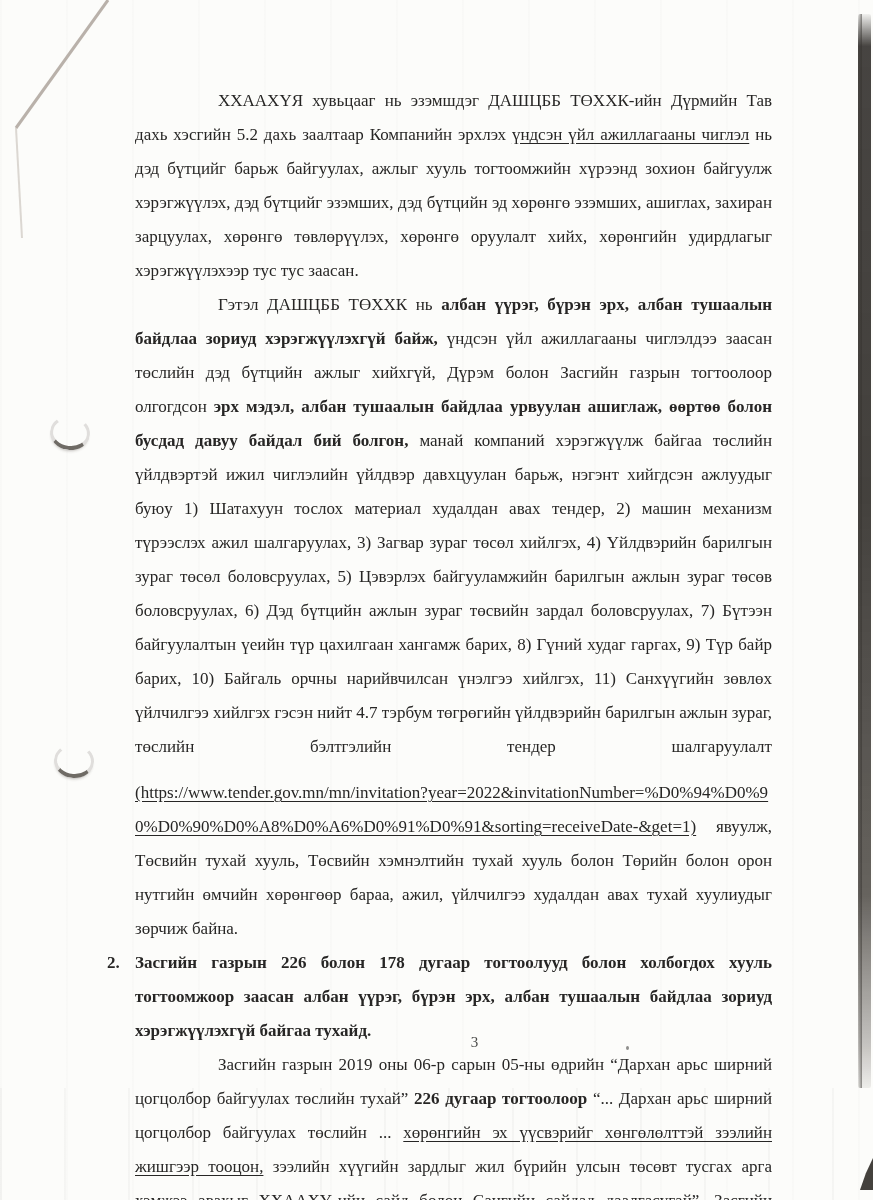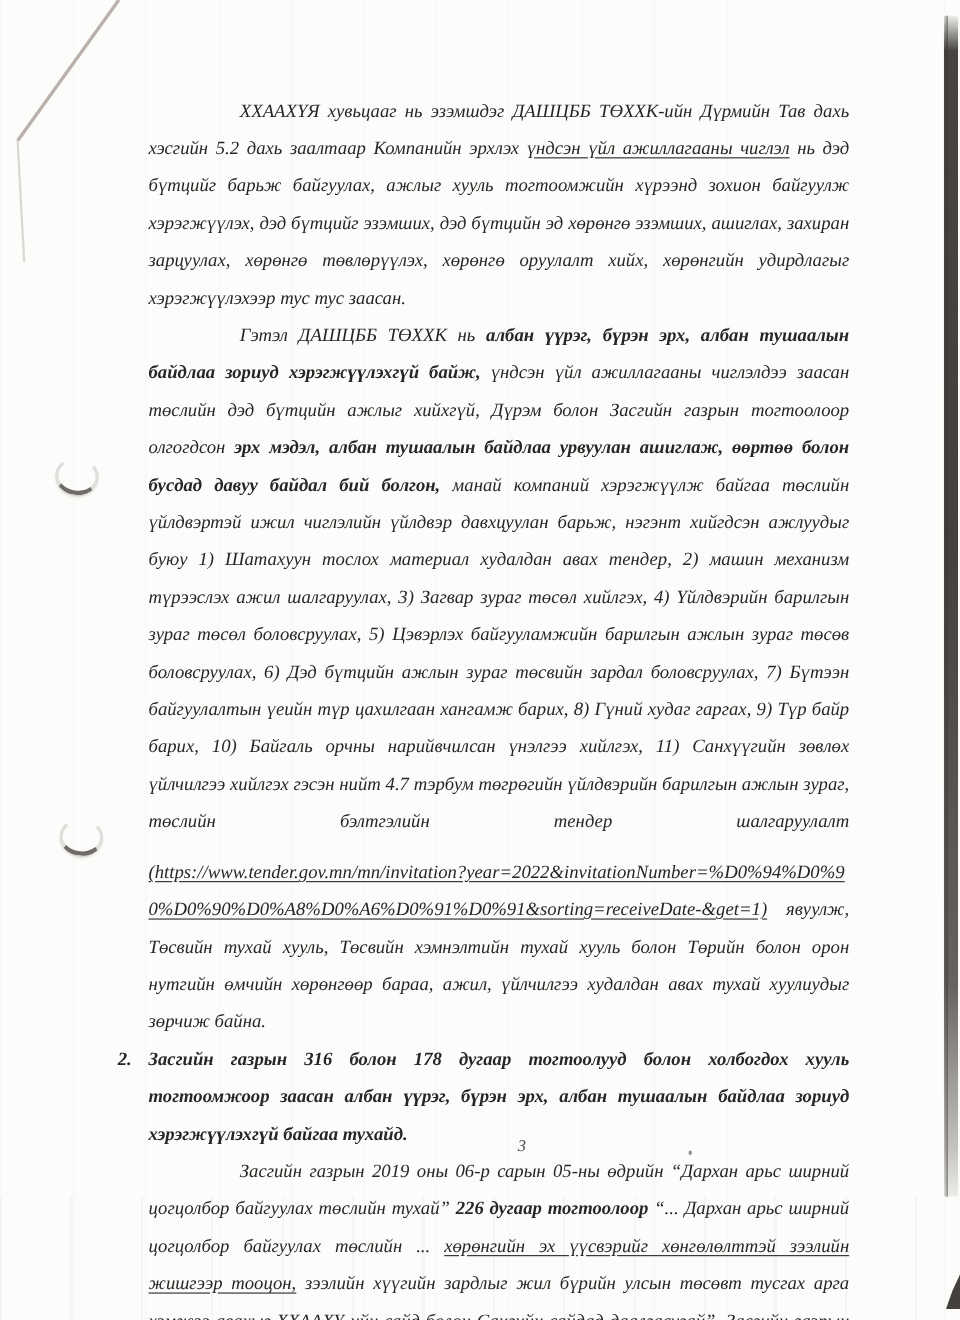--- a/index.html
+++ b/index.html
@@ -3,21 +3,21 @@
 <meta charset="utf-8">
 <style>
   html,body{margin:0;padding:0;}
   body{
     width:873px;height:1200px;
     font-family:"Liberation Serif","DejaVu Serif",serif;
     background:#fbfbf9;
   }
   .page{
     position:relative;width:873px;height:1200px;
-    background:#fcfcfa;overflow:hidden;color:#272625;font-style:italic;
+    background:#fcfcfa;overflow:hidden;color:#272625;
   }
   
   .page::before{
     content:"";position:absolute;inset:0;pointer-events:none;
     background:repeating-linear-gradient(to right,
       rgba(90,90,88,.018) 0 2px, rgba(0,0,0,0) 2px 66px);
   }
   .content{
     position:absolute;left:135px;top:84px;width:637px;
     font-size:17px;line-height:34px;text-align:justify;
@@ -95,21 +95,21 @@
   <div class="speck"></div>
 
   <div class="content">
 
     <p class="indent"><span>ХХААХҮЯ хувьцааг нь эзэмшдэг ДАШЦББ ТӨХХК-ийн Дүрмийн Тав дахь хэсгийн 5.2 дахь заалтаар Компанийн эрхлэх </span><span class="u">үндсэн үйл ажиллагааны чиглэл</span><span> нь дэд бүтцийг барьж байгуулах, ажлыг хууль тогтоомжийн хүрээнд зохион байгуулж хэрэгжүүлэх, дэд бүтцийг эзэмших, дэд бүтцийн эд хөрөнгө эзэмших, ашиглах, захиран зарцуулах, хөрөнгө төвлөрүүлэх, хөрөнгө оруулалт хийх, хөрөнгийн удирдлагыг хэрэгжүүлэхээр тус тус заасан.</span></p>
 
     <p class="indent"><span>Гэтэл ДАШЦББ ТӨХХК нь </span><span class="b">албан үүрэг, бүрэн эрх, албан тушаалын байдлаа зориуд хэрэгжүүлэхгүй байж,</span><span> үндсэн үйл ажиллагааны чиглэлдээ заасан төслийн дэд бүтцийн ажлыг хийхгүй, Дүрэм болон Засгийн газрын тогтоолоор олгогдсон </span><span class="b">эрх мэдэл, албан тушаалын байдлаа урвуулан ашиглаж, өөртөө болон бусдад давуу байдал бий болгон,</span><span> манай компаний хэрэгжүүлж байгаа төслийн үйлдвэртэй ижил чиглэлийн үйлдвэр давхцуулан барьж, нэгэнт хийгдсэн ажлуудыг буюу 1) Шатахуун тослох материал худалдан авах тендер, 2) машин механизм түрээслэх ажил шалгаруулах, 3) Загвар зураг төсөл хийлгэх, 4) Үйлдвэрийн барилгын зураг төсөл боловсруулах, 5) Цэвэрлэх байгууламжийн барилгын ажлын зураг төсөв боловсруулах, 6) Дэд бүтцийн ажлын зураг төсвийн зардал боловсруулах, 7) Бүтээн байгуулалтын үеийн түр цахилгаан хангамж барих, 8) Гүний худаг гаргах, 9) Түр байр барих, 10) Байгаль орчны нарийвчилсан үнэлгээ хийлгэх, 11) Санхүүгийн зөвлөх үйлчилгээ хийлгэх гэсэн нийт 4.7 тэрбум төгрөгийн үйлдвэрийн барилгын ажлын зураг, </span><span class="stretch">төслийн бэлтгэлийн тендер шалгаруулалт</span><span class="link">(https://www.tender.gov.mn/mn/invitation?year=2022&amp;invitationNumber=%D0%94%D0%90%D0%90%D0%A8%D0%A6%D0%91%D0%91&amp;sorting=receiveDate-&amp;get=1)</span><span> явуулж, Төсвийн тухай хууль, Төсвийн хэмнэлтийн тухай хууль болон Төрийн болон орон нутгийн өмчийн хөрөнгөөр бараа, ажил, үйлчилгээ худалдан авах тухай хуулиудыг зөрчиж байна.</span></p>
 
     <div class="item">
       <span class="num">2.</span>
-      <span class="itext">Засгийн газрын 316 болон 178 дугаар тогтоолууд болон холбогдох хууль тогтоомжоор заасан албан үүрэг, бүрэн эрх, албан тушаалын байдлаа зориуд хэрэгжүүлэхгүй байгаа тухайд.</span>
+      <span class="itext">Засгийн газрын 226 болон 178 дугаар тогтоолууд болон холбогдох хууль тогтоомжоор заасан албан үүрэг, бүрэн эрх, албан тушаалын байдлаа зориуд хэрэгжүүлэхгүй байгаа тухайд.</span>
     </div>
 
     <p class="indent"><span>Засгийн газрын 2019 оны 06-р сарын 05-ны өдрийн “Дархан арьс ширний цогцолбор байгуулах төслийн тухай” </span><span class="b">226 дугаар тогтоолоор</span><span> “... Дархан арьс ширний цогцолбор байгуулах төслийн ... </span><span class="u">хөрөнгийн эх үүсвэрийг хөнгөлөлттэй зээлийн жишгээр тооцон,</span><span> зээлийн хүүгийн зардлыг жил бүрийн улсын төсөвт тусгах арга хэмжээ авахыг ХХААХҮ-ийн сайд болон Сангийн сайдад даалгасугай”, Засгийн газрын 2020 оны 05-р сарын 13-ны “Мал аж ахуйн түүхий эдийн нөөц ашиглалт, эдийн засгийн эргэлтийг нэмэгдүүлэх зарим арга хэмжээний тухай” </span></p>
 
   </div>
 
   <div class="pagenum">3</div>
 
 </div>
 

